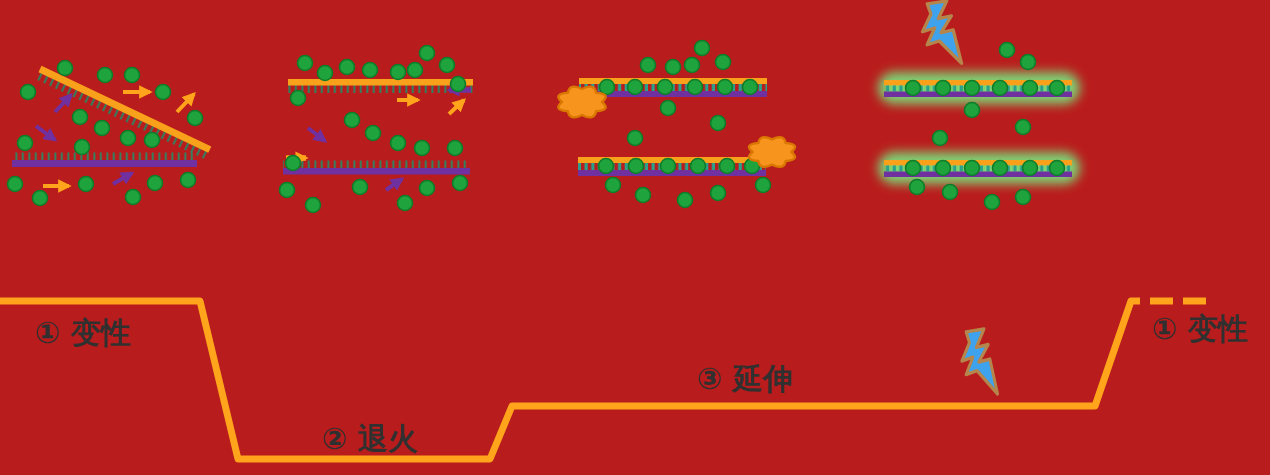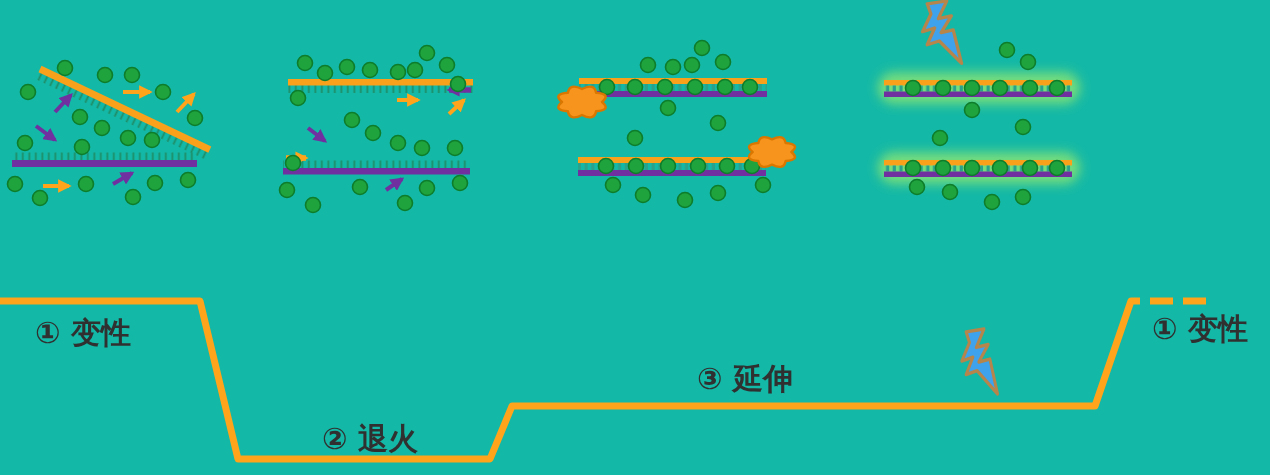--- a/index.html
+++ b/index.html
@@ -1,16 +1,16 @@
 <!DOCTYPE html>
 <html style="--strand_orange: #F9A11B; --strand_purple: #7030A0; --dntp_green: #1FA33C; --dntp_green_dark: #0E7D2B; --teeth_teal: #1E8E68; --rung_teal: #2AA18B; --curve_orange: #FFA41B; --polymerase_orange: #F7941D; --polymerase_outline: #D97700; --bolt_blue: #3FA2EC; --bolt_outline: #B5854B; --glow_green: #7ADF7A; --label_dark: #303030;"><head>
 <meta charset="utf-8">
 <style>
   html,body{margin:0;padding:0;background:#fff;}
-  .stage{position:relative;width:1270px;height:475px;background:#14b8a6;overflow:hidden;
+  .stage{position:relative;width:1270px;height:475px;background:#b91c1c;overflow:hidden;
          font-family:"DejaVu Sans", sans-serif;}
   svg{display:block;}
   .bar-o{fill:var(--strand_orange);}
   .bar-p{fill:var(--strand_purple);}
   .teeth{fill:url(#teethPat);}
   .rungs{fill:url(#rungPat);}
   .dntp{fill:var(--dntp_green);stroke:var(--dntp_green_dark);stroke-width:1.6;}
   .arr{fill:none;stroke-width:4;stroke-linecap:butt;}
   .arr.o{stroke:var(--curve_orange);marker-end:url(#mO);}
   .arr.p{stroke:var(--strand_purple);marker-end:url(#mP);}

